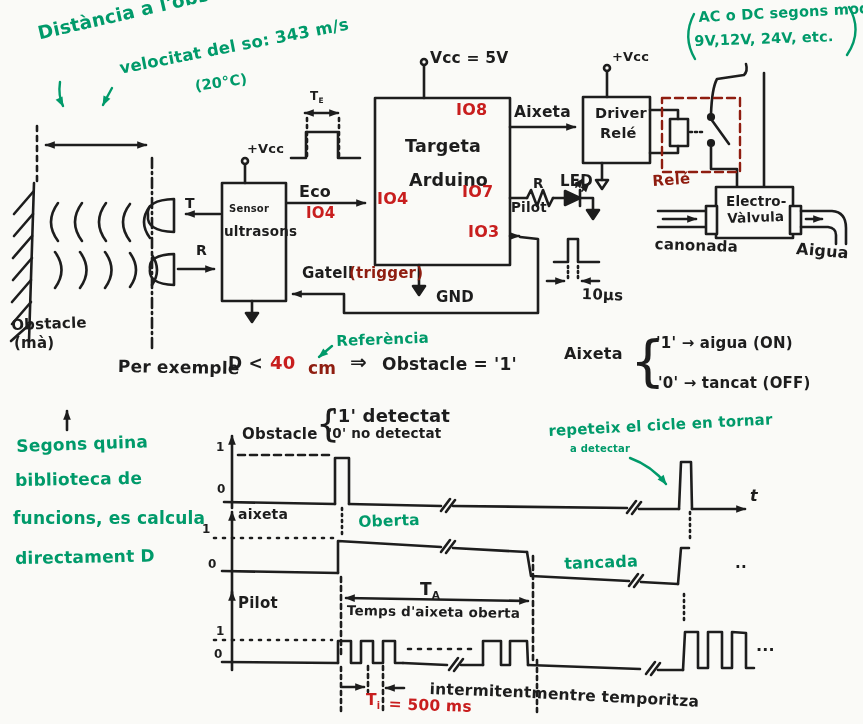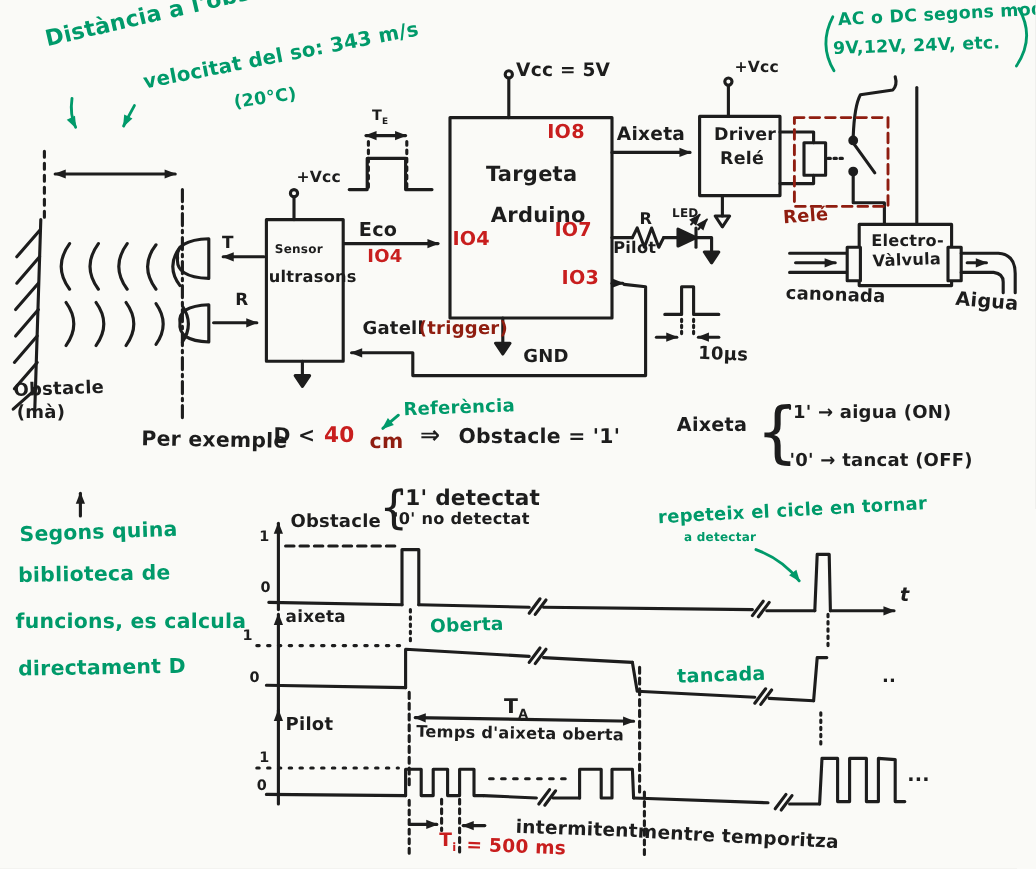--- a/index.html
+++ b/index.html
@@ -233,21 +233,21 @@
 <span class="lbl" style="left:430px;top:50px;font-size:15.5px">Vcc = 5V</span>
 <span class="lbl" style="left:436px;top:290px;font-size:15px">GND</span>
 <span class="lbl red" style="left:377px;top:191px;font-size:16px">IO4</span>
 <span class="lbl red" style="left:456px;top:102px;font-size:16px">IO8</span>
 <span class="lbl red" style="left:462px;top:184px;font-size:16px">IO7</span>
 <span class="lbl red" style="left:468px;top:224px;font-size:16px">IO3</span>
 
 <span class="lbl" style="left:514px;top:104px;font-size:15.5px">Aixeta</span>
 <span class="lbl" style="left:511px;top:200px;font-size:13.5px">Pilot</span>
 <span class="lbl" style="left:533px;top:176px;font-size:13.5px">R</span>
-<span class="lbl" style="left:560px;top:174px;font-size:10px">LED</span>
+<span class="lbl" style="left:560px;top:174px;font-size:15px">LED</span>
 <span class="lbl" style="left:582px;top:287px;font-size:15px;transform:rotate(2deg)">10μs</span>
 
 <span class="lbl" style="left:595px;top:106px;font-size:14.5px">Driver</span>
 <span class="lbl" style="left:600px;top:126px;font-size:14.5px">Relé</span>
 <span class="lbl" style="left:612px;top:50px;font-size:13px">+Vcc</span>
 <span class="lbl maroon" style="left:652px;top:174px;font-size:15px;transform:rotate(-4deg)">Relé</span>
 
 <span class="lbl green" style="left:698px;top:10px;font-size:14.5px;transform:rotate(-3deg)">AC o DC segons model</span>
 <span class="lbl green" style="left:694px;top:34px;font-size:14.5px;transform:rotate(-2deg)">9V,12V, 24V, etc.</span>
 

